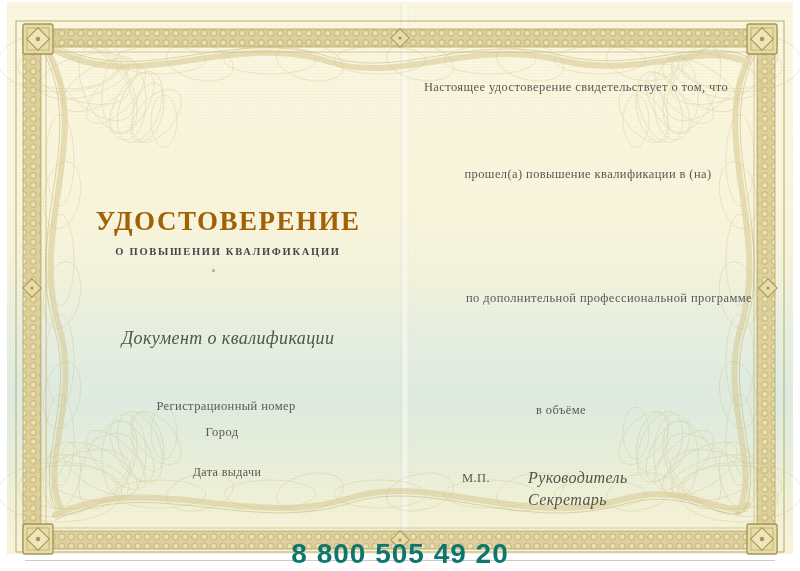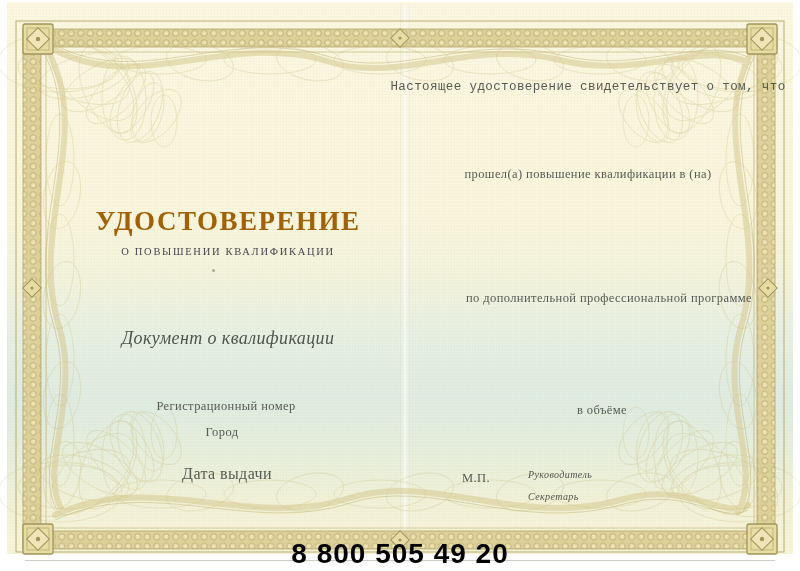--- a/index.html
+++ b/index.html
@@ -29,38 +29,38 @@
   }
   #deco-svg{position:absolute;left:0;top:0;pointer-events:none;}
 
   .txt{position:absolute;white-space:nowrap;}
   .centered{transform:translateX(-50%);}
 
   .title{
     font-size:27px;font-weight:bold;letter-spacing:1.5px;color:#a16207;
   }
   .subtitle{
-    font-size:10.5px;font-weight:normal;letter-spacing:1.7px;color:#45454e;
+    font-size:10.5px;font-weight:bold;letter-spacing:1.7px;color:#45454e;
   }
   .body-line{font-size:12.5px;color:#565b54;letter-spacing:0.4px;}
   .italic-line{font-style:italic;color:#50544b;}
   .doc-kind{font-size:18px;}
-  .sig-line{font-size:10px;}
+  .sig-line{font-size:16px;}
   .speck{
     position:absolute;width:3px;height:3px;border-radius:50%;
     background:rgba(110,110,100,0.55);
   }
   #bottom-edge-line{
     position:absolute;left:25px;top:560px;width:750px;height:1px;
     background:#cfcdc0;
   }
   .phone{
     position:absolute;left:400px;top:538px;transform:translateX(-50%);
     font-family:"Liberation Sans","DejaVu Sans",sans-serif;
-    font-weight:bold;font-size:28px;letter-spacing:1px;color:#000000;
+    font-weight:bold;font-size:28px;letter-spacing:1px;color:#0f766e;
     z-index:5;
   }
 </style>
 </head>
 <body>
 
 <div id="certificate">
   <div id="fold-line"></div>
 </div>
 
@@ -225,25 +225,25 @@
     </g>
   </svg>
 
 <div class="txt centered title" style="left:228px;top:206px;">УДОСТОВЕРЕНИЕ</div>
 <div class="txt centered subtitle" style="left:228px;top:246px;">О ПОВЫШЕНИИ КВАЛИФИКАЦИИ</div>
 <div class="speck" style="left:212px;top:269px;"></div>
 
 <div class="txt centered body-line italic-line doc-kind" style="left:228px;top:328px;">Документ о квалификации</div>
 <div class="txt centered body-line" style="left:226px;top:399px;">Регистрационный номер</div>
 <div class="txt centered body-line" style="left:222px;top:425px;">Город</div>
-<div class="txt centered body-line" style="left:227px;top:465px;font-size:16px;text-align:center;">Дата выдачи</div>
-
-<div class="txt centered body-line" style="left:588px;top:80px;font-family:Liberation Mono, monospace;">Настоящее удостоверение свидетельствует о том, что</div>
+<div class="txt centered body-line" style="left:227px;top:465px;font-size:12px;text-align:center;">Дата выдачи</div>
+
+<div class="txt centered body-line" style="left:576px;top:80px;">Настоящее удостоверение свидетельствует о том, что</div>
 <div class="txt centered body-line" style="left:588px;top:167px;">прошел(а) повышение квалификации в (на)</div>
 <div class="txt centered body-line" style="left:589px;top:291px;margin-left:20px;">по дополнительной профессиональной программе</div>
-<div class="txt centered body-line" style="left:602px;top:403px;text-align:right;">в объёме</div>
+<div class="txt centered body-line" style="left:561px;top:403px;text-align:right;">в объёме</div>
 
 <div class="txt body-line" style="left:462px;top:471px;">М.П.</div>
 <div class="txt body-line italic-line sig-line" style="left:528px;top:469px;">Руководитель</div>
 <div class="txt body-line italic-line sig-line" style="left:528px;top:491px;">Секретарь</div>
 
 <div id="bottom-edge-line"></div>
 <div class="phone">8 800 505 49 20</div>
 
 </body></html>

